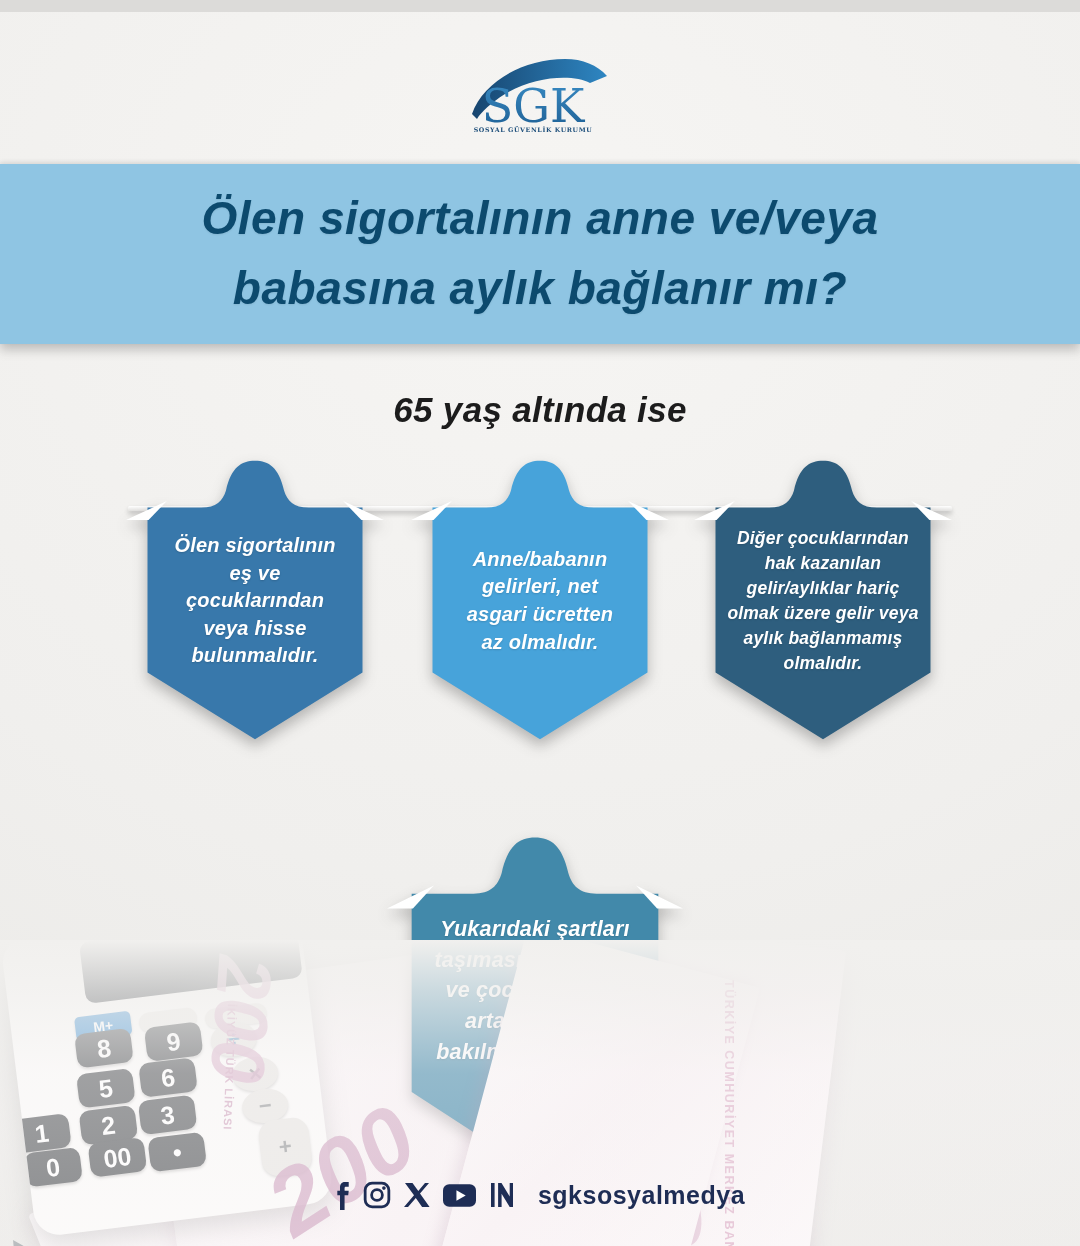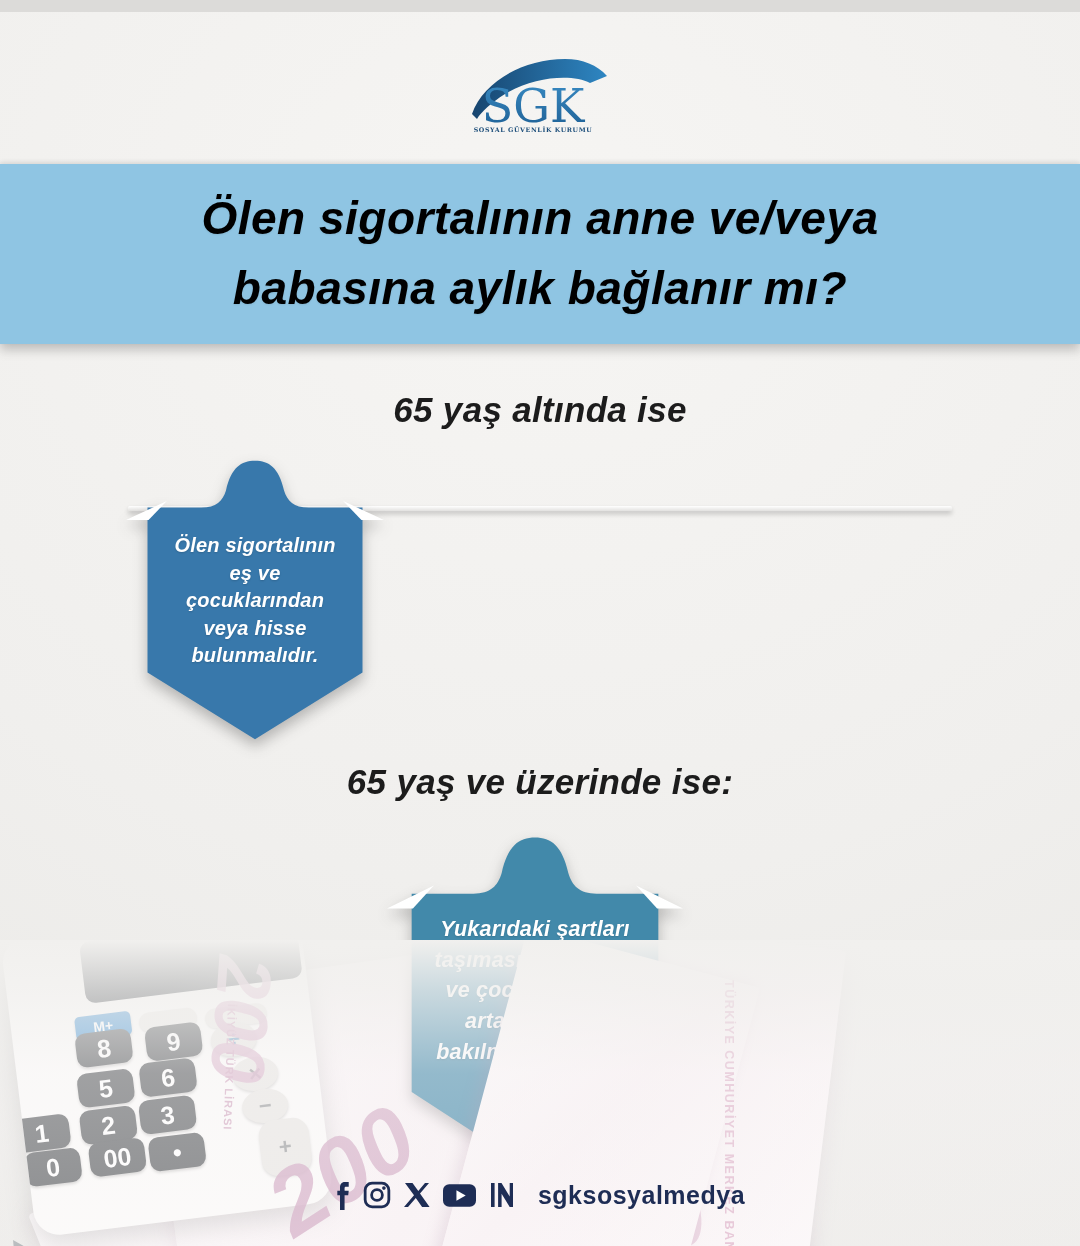--- a/index.html
+++ b/index.html
@@ -14,21 +14,21 @@
   .logo-wrap{left:425px;top:38px;width:230px;height:112px;}
   .logo-wrap svg{width:100%;height:100%;display:block;}
 
   
   .banner{
     left:0;top:152px;width:1080px;height:180px;background:#8fc5e3;
     display:flex;align-items:center;justify-content:center;
     box-shadow:0 6px 10px rgba(60,60,60,.28), 0 -2px 4px rgba(60,60,60,.10);
   }
   .banner-title{
-    color:#000000;font-size:46px;font-weight:700;font-style:italic;
+    color:#0c4a6e;font-size:46px;font-weight:700;font-style:italic;
     text-align:center;line-height:1.52;white-space:pre-line;letter-spacing:.5px;
     text-shadow:0 1px 2px rgba(0,0,0,.08);
   }
 
   
   .heading{
     left:0;width:1080px;text-align:center;color:#1c1c1c;
     font-size:35px;font-weight:700;font-style:italic;letter-spacing:.3px;
   }
   .heading-1{top:378px;}
@@ -146,23 +146,46 @@
       <path class="wing" fill="#ffffff" d="M0,65 L38,45 L21,65 Z"></path>
       <path class="wing" fill="#ffffff" d="M240,65 L202,45 L219,65 Z"></path>
     </svg>
     <div class="card-text">Ölen sigortalının
 eş ve
 çocuklarından
 veya hisse
 bulunmalıdır.</div>
   </div>
 
-
-
-  <div class="abs heading heading-2">65 yaş ve üzerinde ise:</div>
+  <div class="abs card card-2">
+    <svg class="badge" viewBox="0 0 240 300" preserveAspectRatio="none">
+      <path d="M20,52 L70,52 C84,52 90,45 93,34 C98,10 107,3 120,3 C133,3 142,10 147,34 C150,45 156,52 170,52 L220,52 L220,225 L120,295 L20,225 Z" fill="#47a3da"></path>
+      <path class="wing" fill="#ffffff" d="M0,65 L38,45 L21,65 Z"></path>
+      <path class="wing" fill="#ffffff" d="M240,65 L202,45 L219,65 Z"></path>
+    </svg>
+    <div class="card-text">Anne/babanın
+gelirleri, net
+asgari ücretten
+az olmalıdır.</div>
+  </div>
+
+  <div class="abs card card-3">
+    <svg class="badge" viewBox="0 0 240 300" preserveAspectRatio="none">
+      <path d="M20,52 L70,52 C84,52 90,45 93,34 C98,10 107,3 120,3 C133,3 142,10 147,34 C150,45 156,52 170,52 L220,52 L220,225 L120,295 L20,225 Z" fill="#2e5e7e"></path>
+      <path class="wing" fill="#ffffff" d="M0,65 L38,45 L21,65 Z"></path>
+      <path class="wing" fill="#ffffff" d="M240,65 L202,45 L219,65 Z"></path>
+    </svg>
+    <div class="card-text">Diğer çocuklarından
+hak kazanılan
+gelir/aylıklar hariç
+olmak üzere gelir veya
+aylık bağlanmamış
+olmalıdır.</div>
+  </div>
+
 
   <div class="abs photo-area">
     <div class="note note-b"></div>
     <div class="note note-a"></div>
     <div class="note note-c"></div>
 
     <div class="money-num money-num-1">200</div>
     <div class="money-num money-num-2">200</div>
     <div class="money-num money-num-3">200</div>
     <div class="money-caption">İKİYÜZ TÜRK LİRASI</div>

